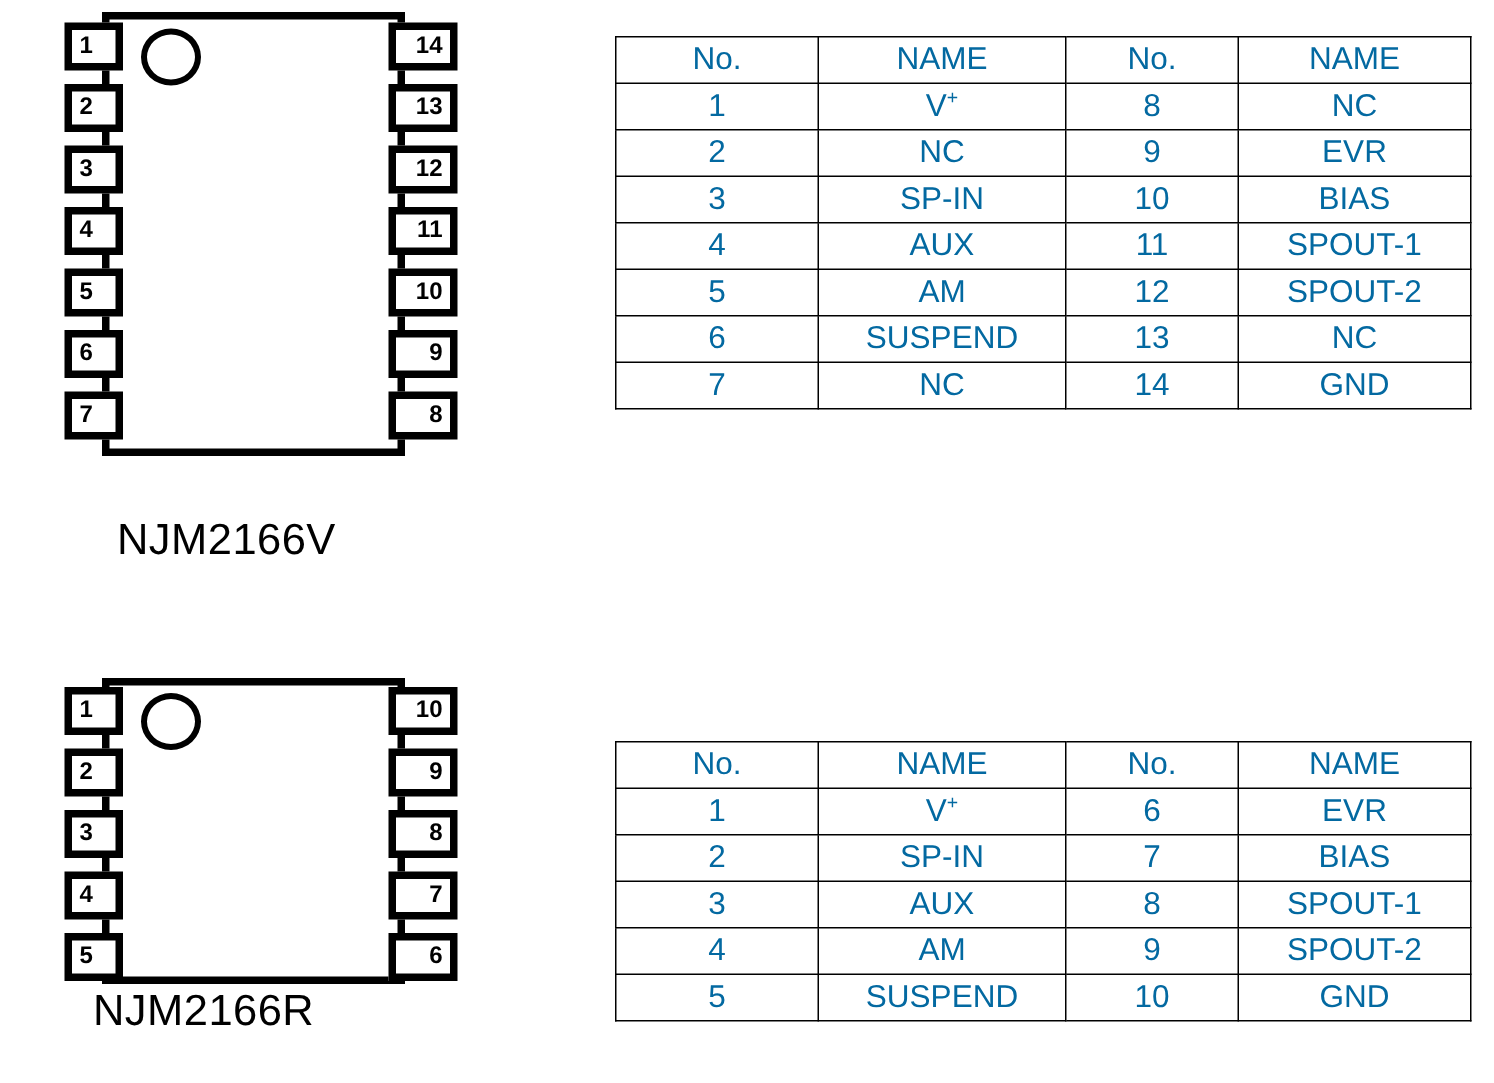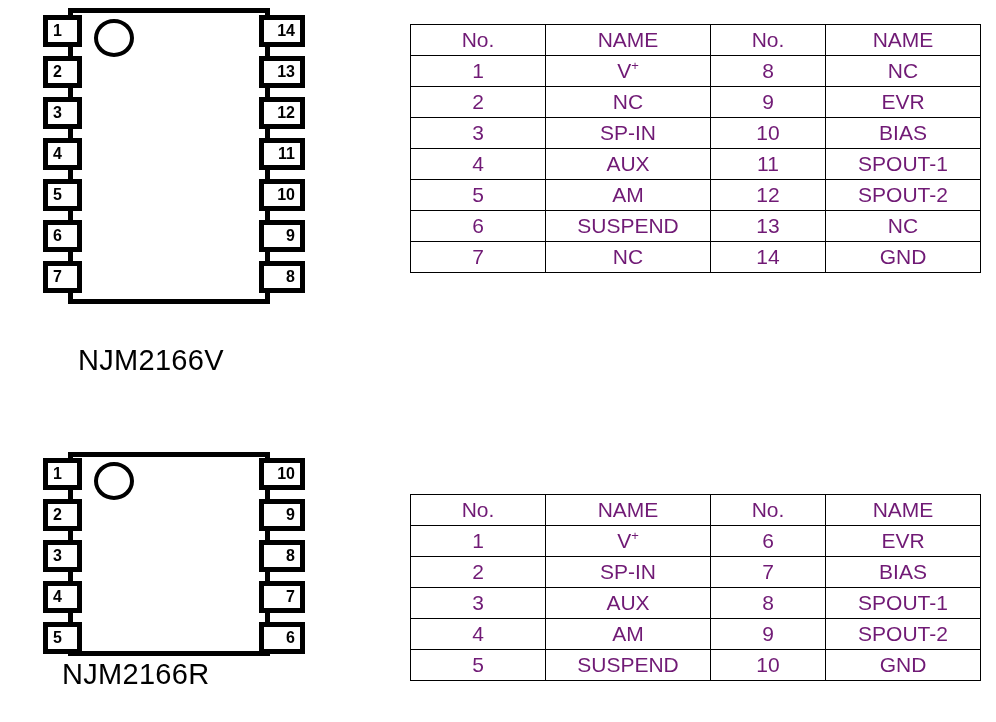--- a/index.html
+++ b/index.html
@@ -71,21 +71,21 @@
     position: absolute;
     border-collapse: collapse;
     table-layout: fixed;
     background: #ffffff;
   }
   .pin-table td {
     border: 1px solid #000000;
     text-align: center;
     font-size: 21px;
     font-weight: normal;
-    color: #701a75;
+    color: #0369a1;
     padding: 0;
     height: 30px;
     line-height: 30px;
     white-space: nowrap;
     overflow: hidden;
   }
   .pin-table col.c-no    { width: 135px; }
   .pin-table col.c-name  { width: 165px; }
   .pin-table col.c-no2   { width: 115px; }
   .pin-table col.c-name2 { width: 155px; }

